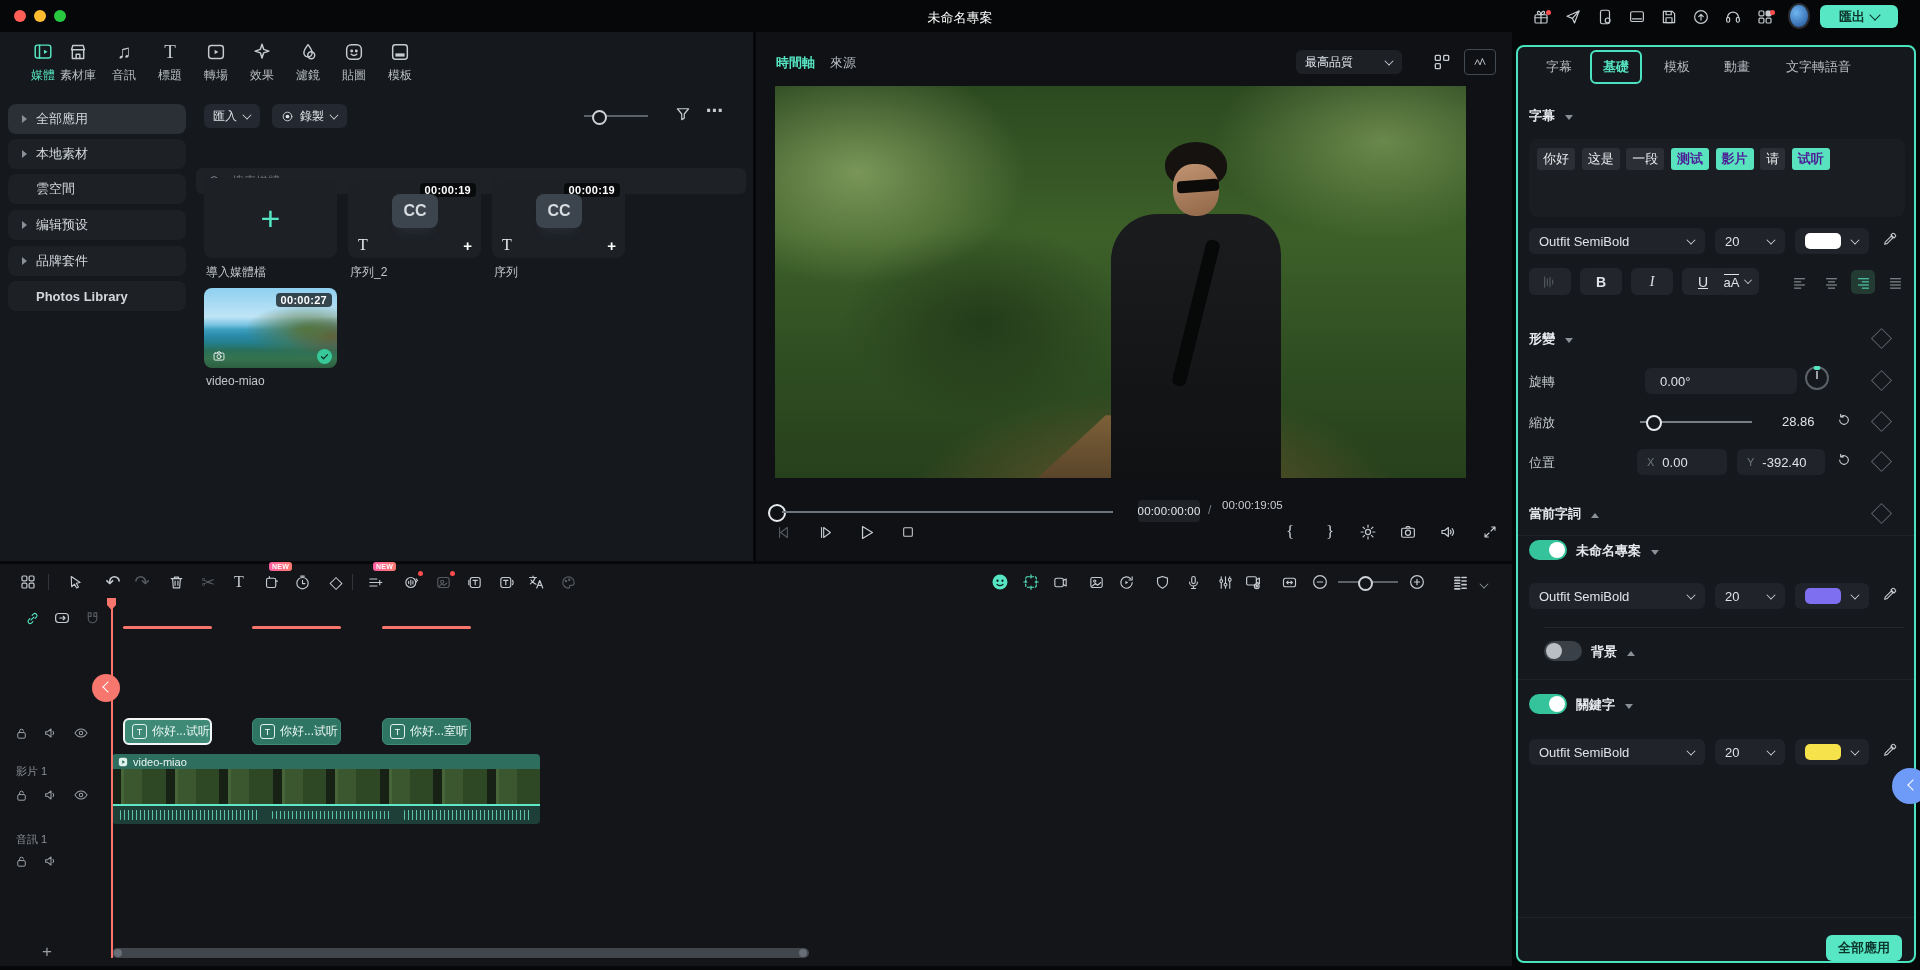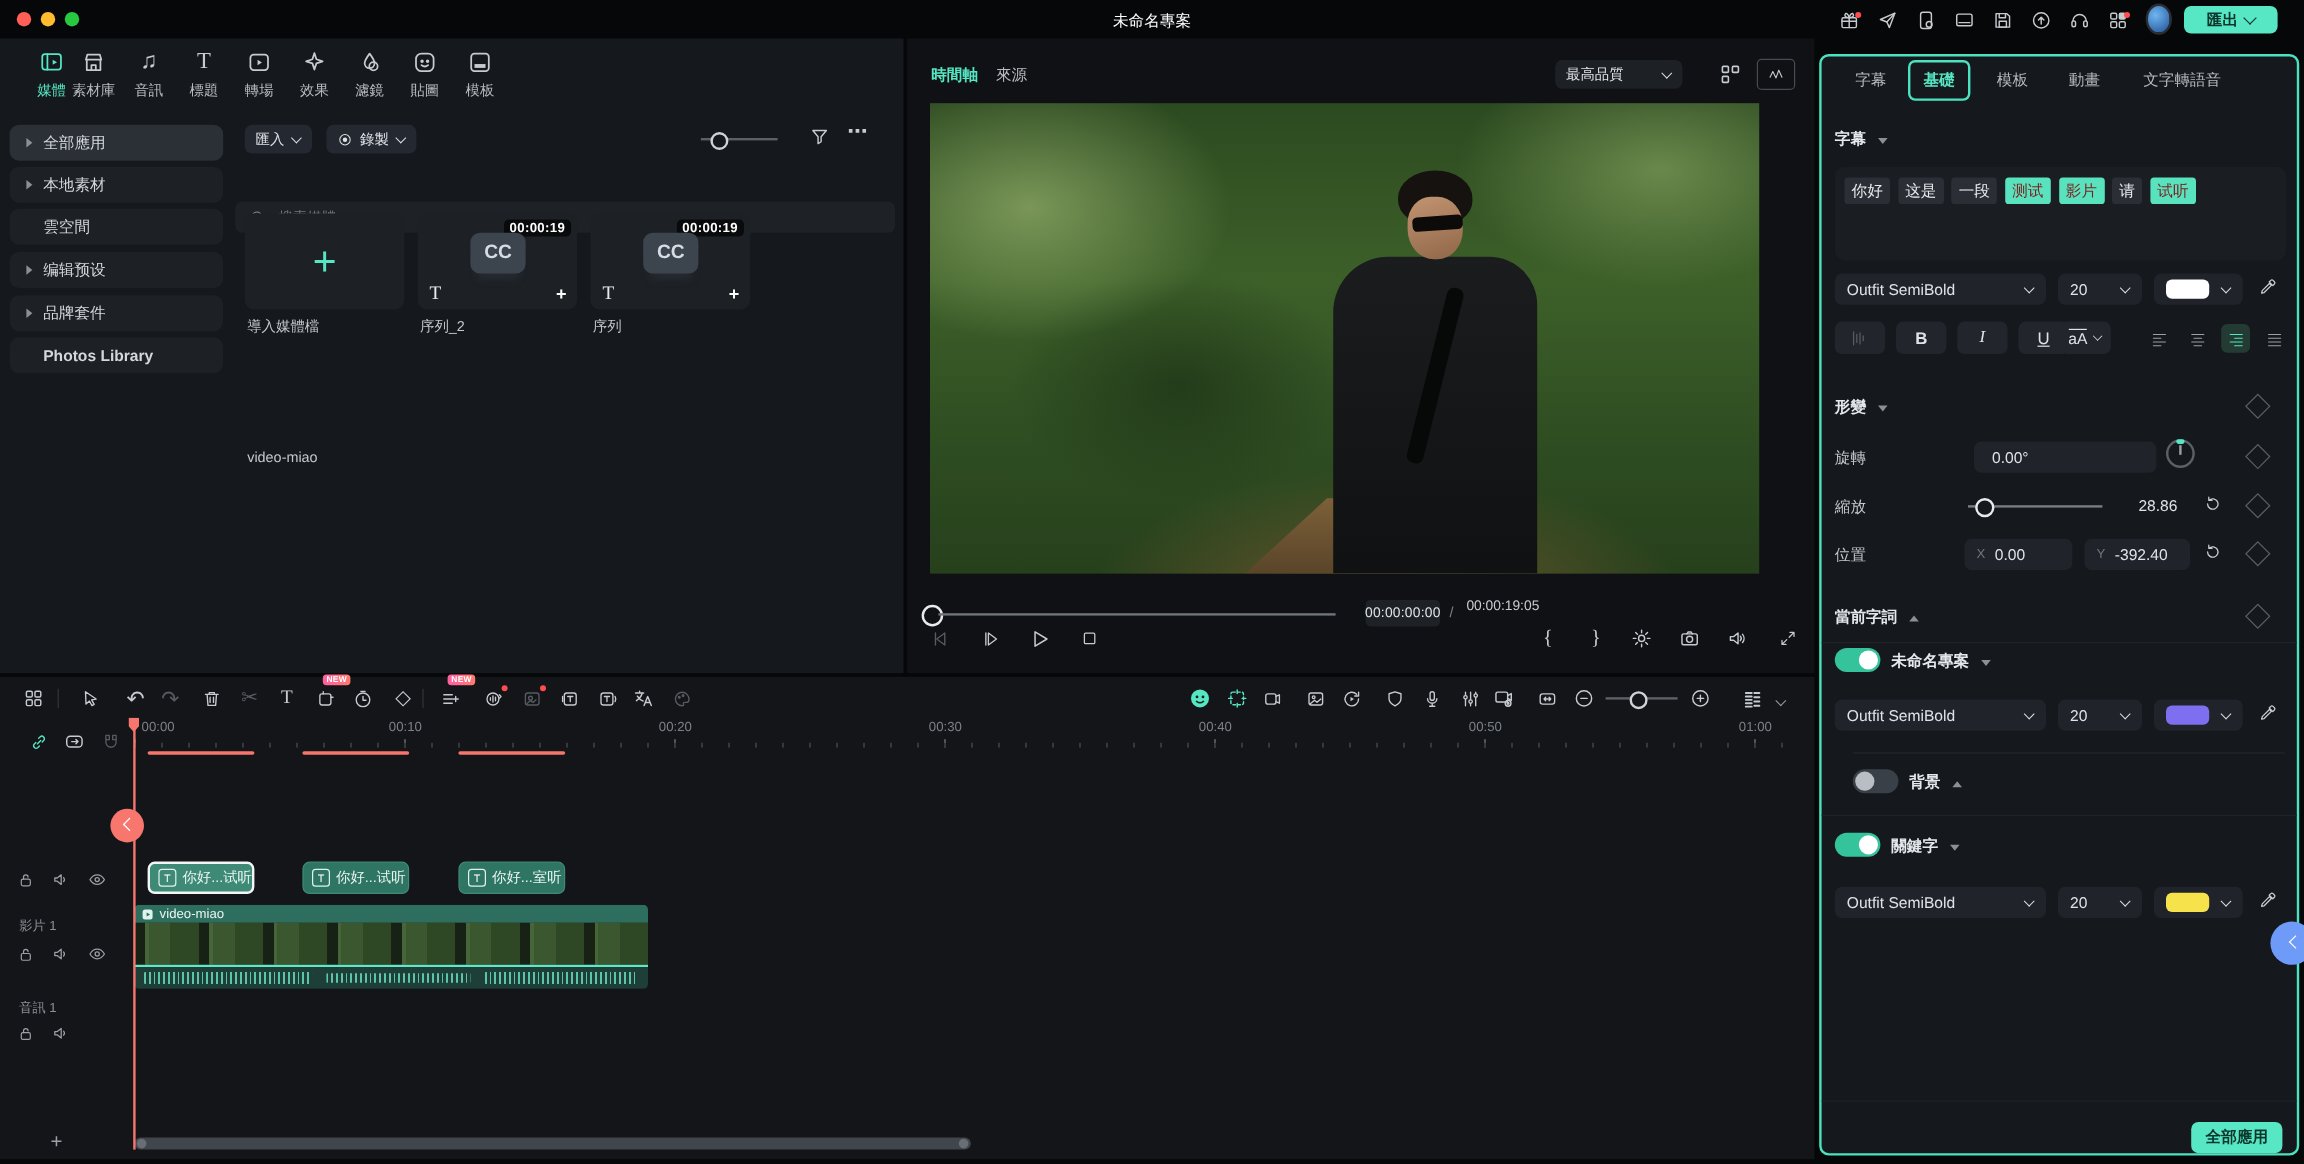--- a/index.html
+++ b/index.html
@@ -60,21 +60,21 @@
   .scrub-knob{position:absolute;left:12px;top:472px;width:14px;height:14px;border:2px solid #e8ebee;border-radius:50%;background:#0f1114}
   .timecode-box{position:absolute;left:382px;top:468px;width:62px;height:22px;background:#1e2126;border-radius:4px;display:flex;align-items:center;justify-content:center;font-size:11.5px;color:#e3e6e9;letter-spacing:.2px}
   .pv-ctl{position:absolute;top:488px;width:24px;height:24px;display:flex;align-items:center;justify-content:center;color:#c6cbd0}
   
   .itab{position:absolute;top:11px;font-size:13px;color:#b6babf}
   .itab.active{color:#56e6c3;font-weight:bold;border:2px solid #4be3bf;border-radius:6px;padding:6px 11px;top:3px}
   .sec-title{font-size:13px;font-weight:bold;color:#e6e9ec}
   .tri-d{width:0;height:0;border-top:5px solid #8a9096;border-left:4px solid transparent;border-right:4px solid transparent;display:inline-block;margin-left:10px}
   .tri-u{width:0;height:0;border-bottom:5px solid #8a9096;border-left:4px solid transparent;border-right:4px solid transparent;display:inline-block;margin-left:10px}
   .chip{display:inline-block;background:#2b2f35;color:#e8eaec;border-radius:3px;padding:2px 6px;margin:2px 3px 2px 0;font-size:13px}
-  .chip.hl{background:#58e2be;color:#7f1d1d;font-weight:normal}
+  .chip.hl{background:#58e2be;color:#4c1d95;font-weight:bold}
   .selbox{position:absolute;height:26px;background:#20242a;border-radius:6px;display:flex;align-items:center;color:#dfe3e7;font-size:13px;padding:0 10px;box-sizing:border-box;justify-content:space-between}
   .swatch{width:36px;height:16px;border-radius:5px}
   .stylebtn{position:absolute;top:0;width:42px;height:27px;background:#22262c;border-radius:6px;display:flex;align-items:center;justify-content:center;color:#dfe3e7;font-size:14px}
   .alignbtn{position:absolute;top:2px;width:24px;height:24px;display:flex;align-items:center;justify-content:center;color:#9aa0a6}
   .alignbtn.active{background:#233b33;border-radius:5px;color:#56e6c3}
   .kf{position:absolute;left:356px;width:13px;height:13px;border:1.6px solid #5a6066;transform:rotate(45deg)}
   .rowlbl{position:absolute;left:11px;font-size:13px;color:#c3c8cd}
   .resetic{position:absolute;width:18px;height:18px;color:#c9cdd2}
   .toggle{position:absolute;width:38px;height:20px;border-radius:10px}
   .toggle .knob{position:absolute;top:2px;width:16px;height:16px;border-radius:50%;background:#fff}
@@ -316,20 +316,38 @@
   <div class="cclabel" style="left:350px;top:232px">序列_2</div>
 
   <div class="card" style="left:492px;top:146px">
     <div class="durbadge">00:00:19</div>
     <div class="ccblock">CC</div>
     <div class="tpl">T</div>
     <div class="plus-sm">+</div>
   </div>
   <div class="cclabel" style="left:494px;top:232px">序列</div>
 
+  <div class="card" style="left:204px;top:256px;background:
+      radial-gradient(90px 36px at 78% 52%, #55743d, transparent 70%),
+      radial-gradient(60px 26px at 95% 60%, #6d4f35, transparent 75%),
+      linear-gradient(180deg,#8fd0f0 0%,#bfe4f6 36%,#79c4e2 46%,#3e9fc0 52%,#2a8aa8 60%,#23808f 68%,#2a6f5a 78%,#35734f 88%,#2d5f41 100%)">
+    <div class="durbadge">00:00:27</div>
+    <div style="position:absolute;left:8px;bottom:5px;color:#eef2f4">
+      <svg class="ic" width="14" height="14" viewBox="0 0 24 24">
+          <rect x="3.5" y="7" width="17" height="12" rx="2"></rect>
+          <circle cx="12" cy="13" r="3.4"></circle>
+          <path d="M9 7l1.4-2.2h3.2L15 7"></path>
+        </svg>
+    </div>
+    <div style="position:absolute;right:5px;bottom:4px;width:15px;height:15px;border-radius:50%;background:#37c99a;display:flex;align-items:center;justify-content:center">
+      <svg class="ic" width="9" height="9" viewBox="0 0 24 24" style="stroke:#0c362c;stroke-width:3.4">
+          <path d="M4 12.5l5.5 5.5L20 7"></path>
+        </svg>
+    </div>
+  </div>
   <div class="cclabel" style="left:206px;top:342px">video-miao</div>
 </div>
 
 <div class="preview-panel">
   <div class="pv-tab active" style="left:20px">時間軸</div>
   <div class="pv-tab" style="left:74px">來源</div>
 
   <div class="abs" style="left:540px;top:18px;width:106px;height:24px;background:#1d2126;border-radius:6px;display:flex;align-items:center;justify-content:space-between;padding:0 9px;box-sizing:border-box;color:#dfe3e7;font-size:12px">
     <span>最高品質</span>
       <span class="caret" style="transform:rotate(45deg) scale(.8)"></span>
@@ -782,33 +800,20 @@
         <rect x="3.5" y="6" width="17" height="12" rx="4"></rect>
         <path d="M9 12h7M16 12l-2.3-2.3M16 12l-2.3 2.3"></path>
       </svg>
   </div>
   <div class="tlic dim" style="left:80px;top:42px">
     <svg class="ic" width="17" height="17" viewBox="0 0 24 24">
         <path d="M6 4v8a6 6 0 0 0 12 0V4M6 4h4v5H6zM14 4h4v5h-4z"></path>
       </svg>
   </div>
 
-  <div class="abs" style="left:105px;top:36px;width:1400px;height:28px;overflow:hidden">
-    <div class="abs" style="left:7px;top:0;width:1393px;height:12px;color:#7a8087;font-size:11px">
-      <span class="abs" style="left:6px">00:00</span>
-      <span class="abs" style="left:212px">00:10</span>
-      <span class="abs" style="left:437px">00:20</span>
-      <span class="abs" style="left:662px">00:30</span>
-      <span class="abs" style="left:887px">00:40</span>
-      <span class="abs" style="left:1112px">00:50</span>
-      <span class="abs" style="left:1337px">01:00</span>
-    </div>
-    <div class="abs" style="left:7px;top:16px;width:1393px;height:7px;background:repeating-linear-gradient(90deg,#50565d 0 1px,transparent 1px 225px)"></div>
-    <div class="abs" style="left:7px;top:19px;width:1393px;height:4px;background:repeating-linear-gradient(90deg,#34393f 0 1px,transparent 1px 22.5px)"></div>
-  </div>
 
   <div class="abs" style="left:123px;top:62px;width:89px;height:3px;background:#f7756d;border-radius:2px"></div>
   <div class="abs" style="left:252px;top:62px;width:89px;height:3px;background:#f7756d;border-radius:2px"></div>
   <div class="abs" style="left:382px;top:62px;width:89px;height:3px;background:#f7756d;border-radius:2px"></div>
 
   <div class="hdr-ic" style="left:12px;top:160px">
     <svg class="ic" width="15" height="15" viewBox="0 0 24 24">
         <rect x="6" y="10.5" width="12" height="9" rx="2"></rect>
         <path d="M9 10.5V8a3 3 0 0 1 6 0"></path>
       </svg>

